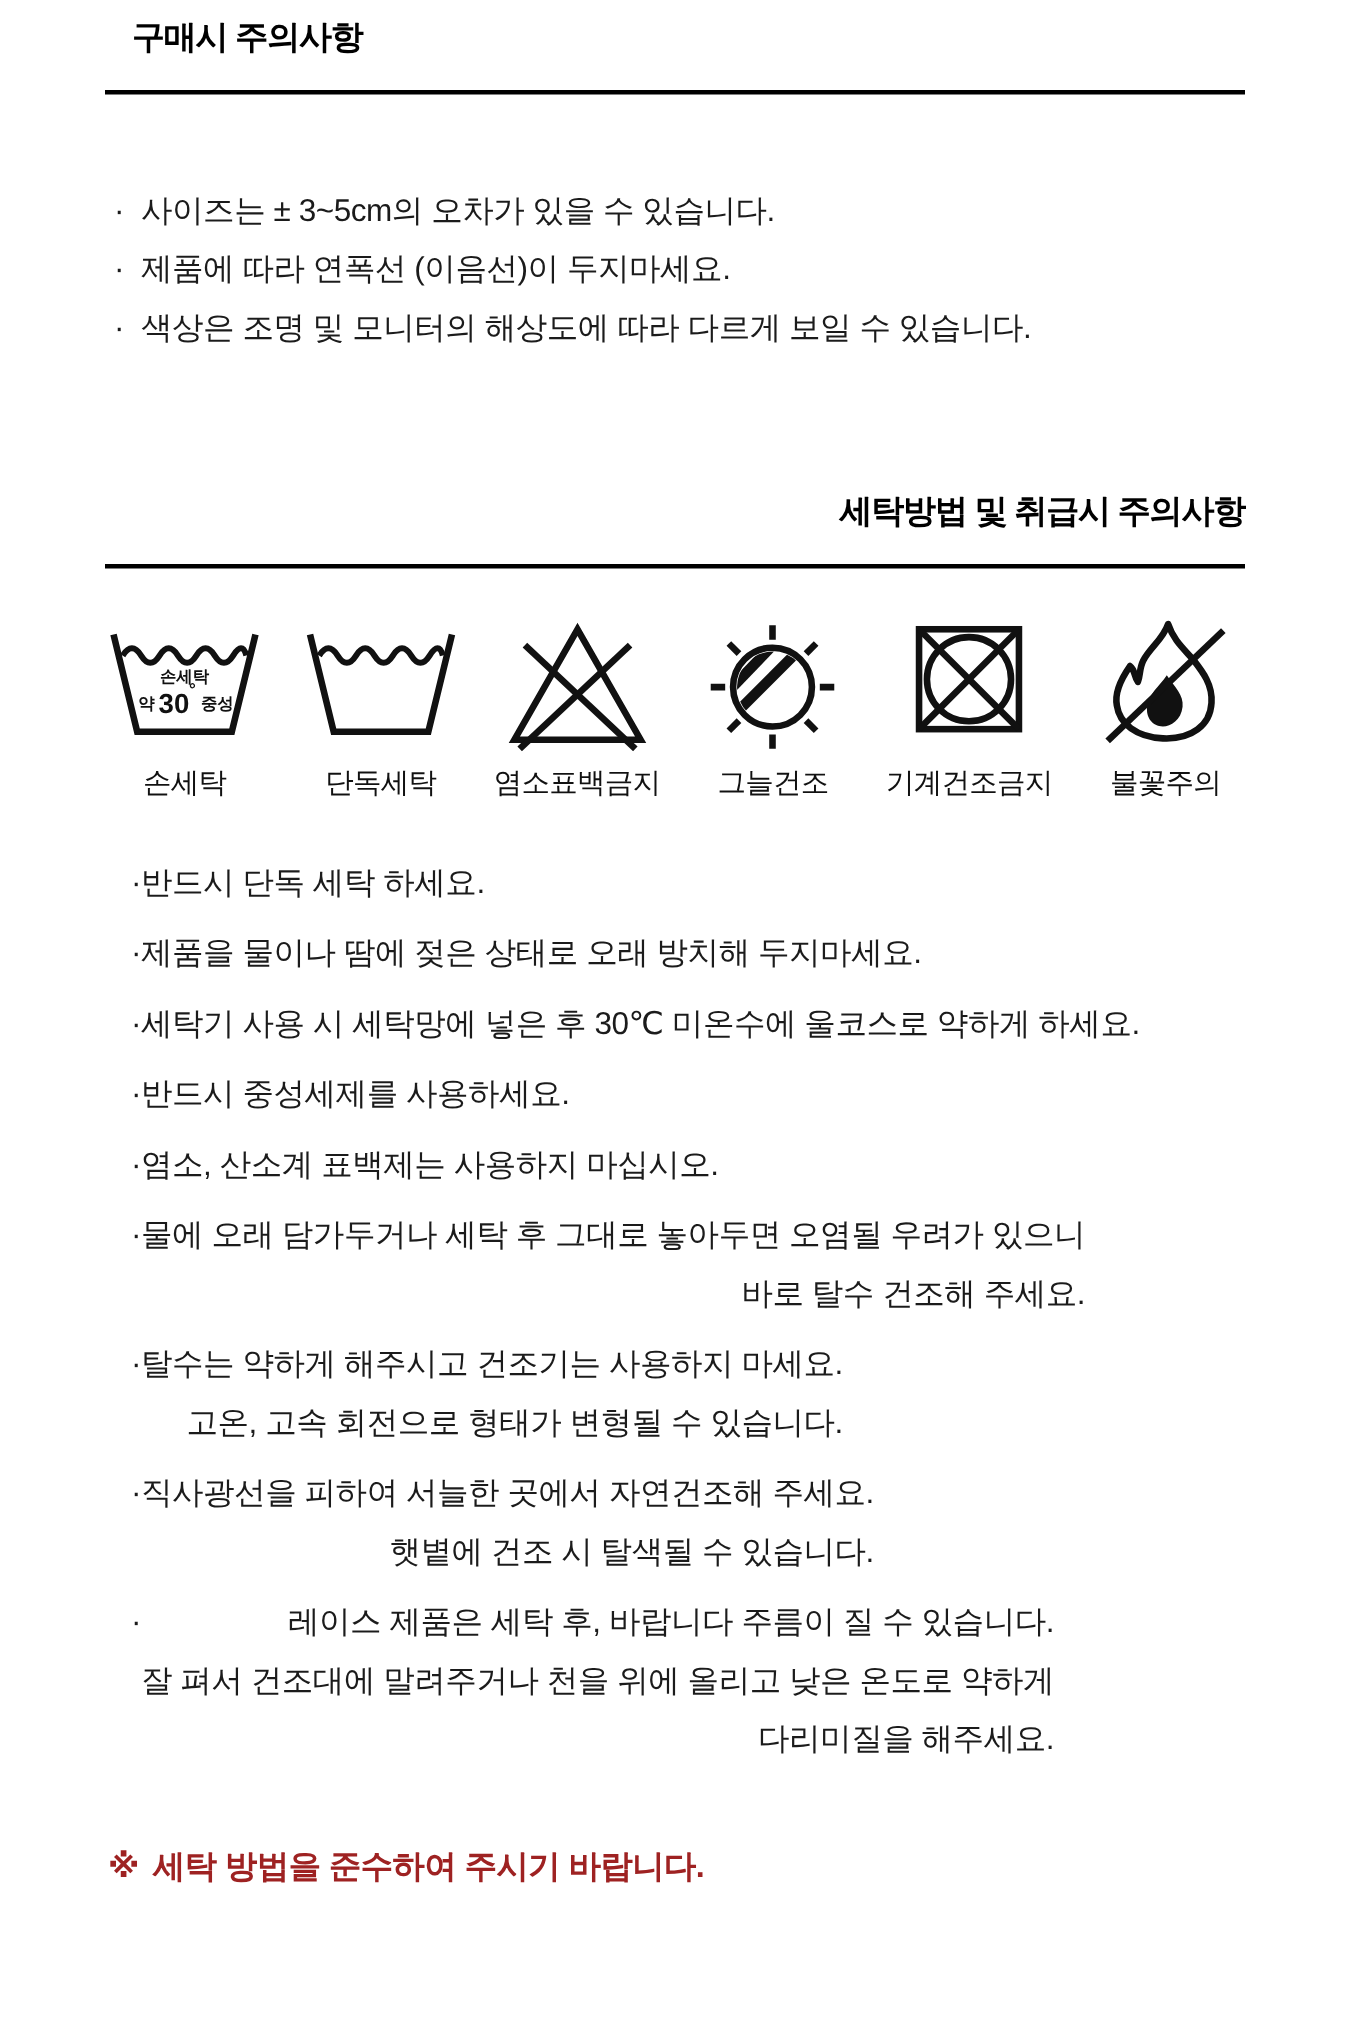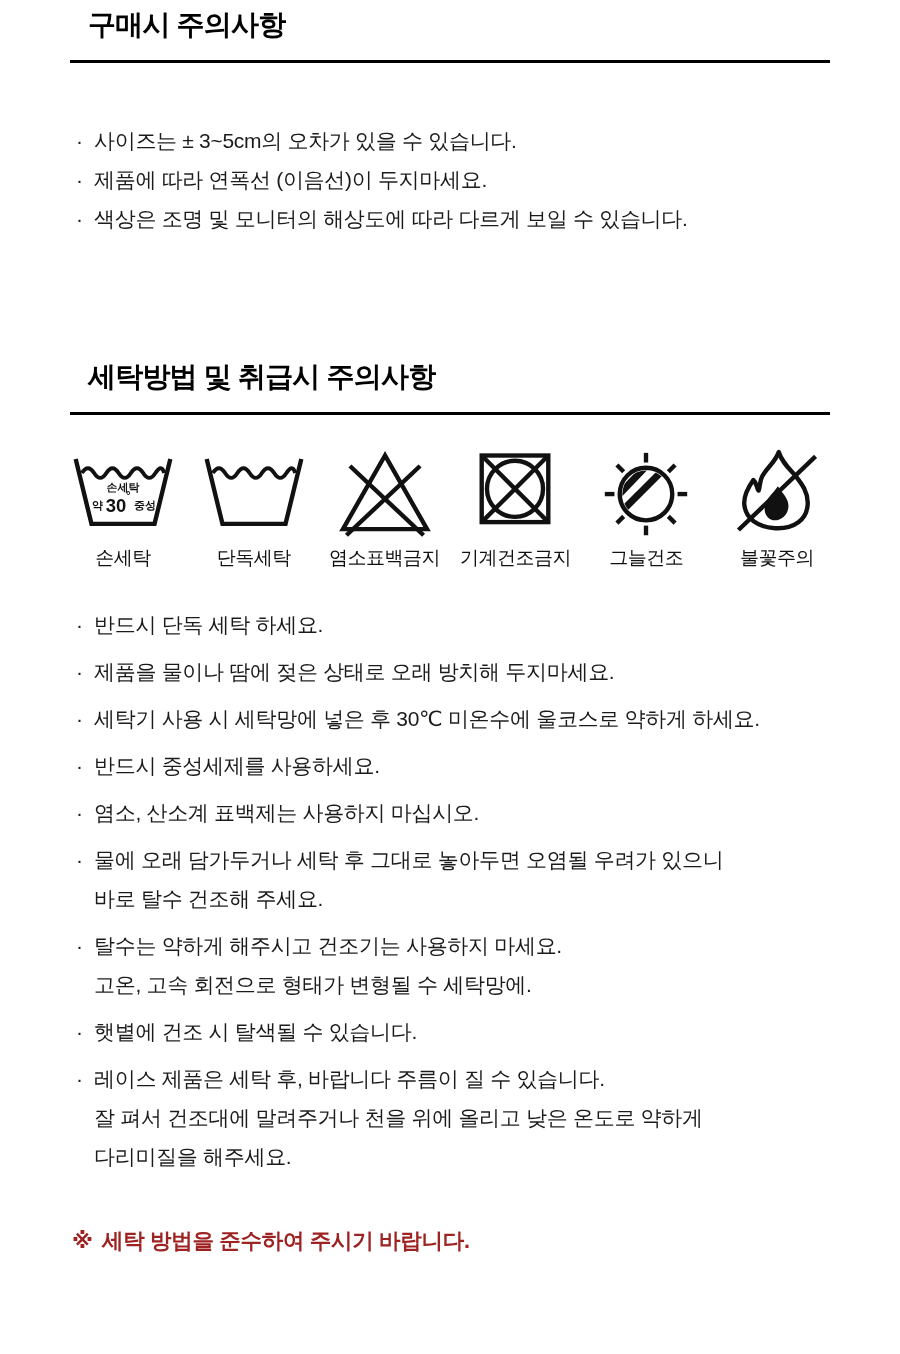--- a/index.html
+++ b/index.html
@@ -4,29 +4,29 @@
 <style>
   html,body { margin:0; padding:0; background:#ffffff; }
   .page {
     width:900px; min-height:1354px; box-sizing:border-box;
     padding:6px 70px 40px 70px;
     font-family:"Liberation Sans","DejaVu Sans",sans-serif;
     color:#1b1b1b; background:#ffffff;
   }
   .sec-title {
     margin:0; padding-left:18px;
-    font-size:28px; font-weight:800; color:#000;
+    font-size:22px; font-weight:800; color:#000;
     letter-spacing:-0.8px; line-height:38px;
   }
   .rule { border:0; border-top:3px solid #000; margin:16px 0 0 0; }
   ul { list-style:none; margin:0; padding:0; }
   .plist { margin-top:58px; padding-left:6px; }
   .plist li { display:flex; font-size:21px; line-height:39px; letter-spacing:-0.3px; }
   .bullet { flex:0 0 18px; width:18px; }
-  .sec2 { margin-top:120px; }
+  .sec2 { margin-top:84px;text-align:right; }
   .icons-row { margin-top:30px; display:flex; justify-content:space-between; }
   .icon-cell { display:flex; flex-direction:column; align-items:center; width:106px; }
   .icon-cell svg { width:106px; height:92px; display:block; }
   .icon-label { margin-top:8px; font-size:19px; color:#111; white-space:nowrap; letter-spacing:-0.5px; }
   .clist { margin-top:34px; padding-left:6px; }
   .clist li { display:flex; font-size:21px; line-height:39px; margin-bottom:8px; letter-spacing:-0.3px; }
   .warning {
     display:flex; margin-top:48px; padding-left:2px;
     color:#9e2222; font-weight:700; font-size:21.5px; line-height:34px; letter-spacing:-0.3px;
   }
@@ -89,30 +89,20 @@
 
       <div class="icon-cell">
         <svg viewBox="0 0 120 105">
           <path class="ic" d="M60 12 L12 96 L108 96 Z"></path>
           <path class="ic" d="M20 24 L104 103"></path>
           <path class="ic" d="M100 24 L16 103"></path>
         </svg>
         <div class="icon-label">염소표백금지</div>
       </div>
 
-
-      <div class="icon-cell">
-        <svg viewBox="0 0 120 105">
-          <rect class="ic" x="22" y="12" width="76" height="76" stroke-width="5.5"></rect>
-          <circle class="ic" cx="60" cy="50" r="32"></circle>
-          <path class="ic" d="M22 12 L98 88"></path>
-          <path class="ic" d="M98 12 L22 88"></path>
-        </svg>
-        <div class="icon-label">기계건조금지</div>
-      </div>
 
       <div class="icon-cell">
         <svg viewBox="0 0 120 105">
           <clipPath id="sunclip">
               <circle cx="60" cy="56" r="27"></circle>
             </clipPath>
           <circle class="ic" cx="60" cy="56" r="30"></circle>
           <g class="ic" stroke-width="5.5">
             <path d="M96 56 L107 56"></path>
               <path d="M85.5 81.5 L93.2 89.2"></path>
@@ -127,20 +117,30 @@
             <path d="M22 46 L52 13"></path>
             <path d="M20 66 L68 16"></path>
             <path d="M30 78 L84 24"></path>
           </g>
         </svg>
         <div class="icon-label">그늘건조</div>
       </div>
 
       <div class="icon-cell">
         <svg viewBox="0 0 120 105">
+          <rect class="ic" x="22" y="12" width="76" height="76" stroke-width="5.5"></rect>
+          <circle class="ic" cx="60" cy="50" r="32"></circle>
+          <path class="ic" d="M22 12 L98 88"></path>
+          <path class="ic" d="M98 12 L22 88"></path>
+        </svg>
+        <div class="icon-label">기계건조금지</div>
+      </div>
+
+      <div class="icon-cell">
+        <svg viewBox="0 0 120 105">
           <path class="ic" stroke-linejoin="round" d="M62 8 C58 20 48 26 43 36 C40 42 41 47 39 52 C36 48 37 43 33 40 C26 50 21 60 23 70 C25 84 38 94 58 95 C80 96 94 85 95 68 C96 54 88 44 81 35 C73 26 66 20 62 8 Z"></path>
           <path class="ic-fill" d="M61 47 C67 56 74 62 73 71 C72 81 64 86 58 86 C50 86 45 79 46 71 C47 61 55 56 61 47 Z"></path>
           <path class="ic" stroke-width="6" d="M16 97 L104 13"></path>
         </svg>
         <div class="icon-label">불꽃주의</div>
       </div>
 
     </div>
 
     <ul class="clist">
@@ -178,26 +178,27 @@
         <span class="bullet">·</span>
         <div class="lines">
           <div>물에 오래 담가두거나 세탁 후 그대로 놓아두면 오염될 우려가 있으니</div>
           <div>바로 탈수 건조해 주세요.</div>
         </div>
       </li>
       <li>
         <span class="bullet">·</span>
         <div class="lines">
           <div>탈수는 약하게 해주시고 건조기는 사용하지 마세요.</div>
-          <div>고온, 고속 회전으로 형태가 변형될 수 세탁망에.</div>
-        </div>
-      </li>
-      <li>
-        <span class="bullet">·</span>
-        <div class="lines">
+          <div>고온, 고속 회전으로 형태가 변형될 수 있습니다.</div>
+        </div>
+      </li>
+      <li>
+        <span class="bullet">·</span>
+        <div class="lines">
+          <div>직사광선을 피하여 서늘한 곳에서 자연건조해 주세요.</div>
           <div>햇볕에 건조 시 탈색될 수 있습니다.</div>
         </div>
       </li>
       <li>
         <span class="bullet">·</span>
         <div class="lines">
           <div>레이스 제품은 세탁 후, 바랍니다 주름이 질 수 있습니다.</div>
           <div>잘 펴서 건조대에 말려주거나 천을 위에 올리고 낮은 온도로 약하게</div>
           <div>다리미질을 해주세요.</div>
         </div>

